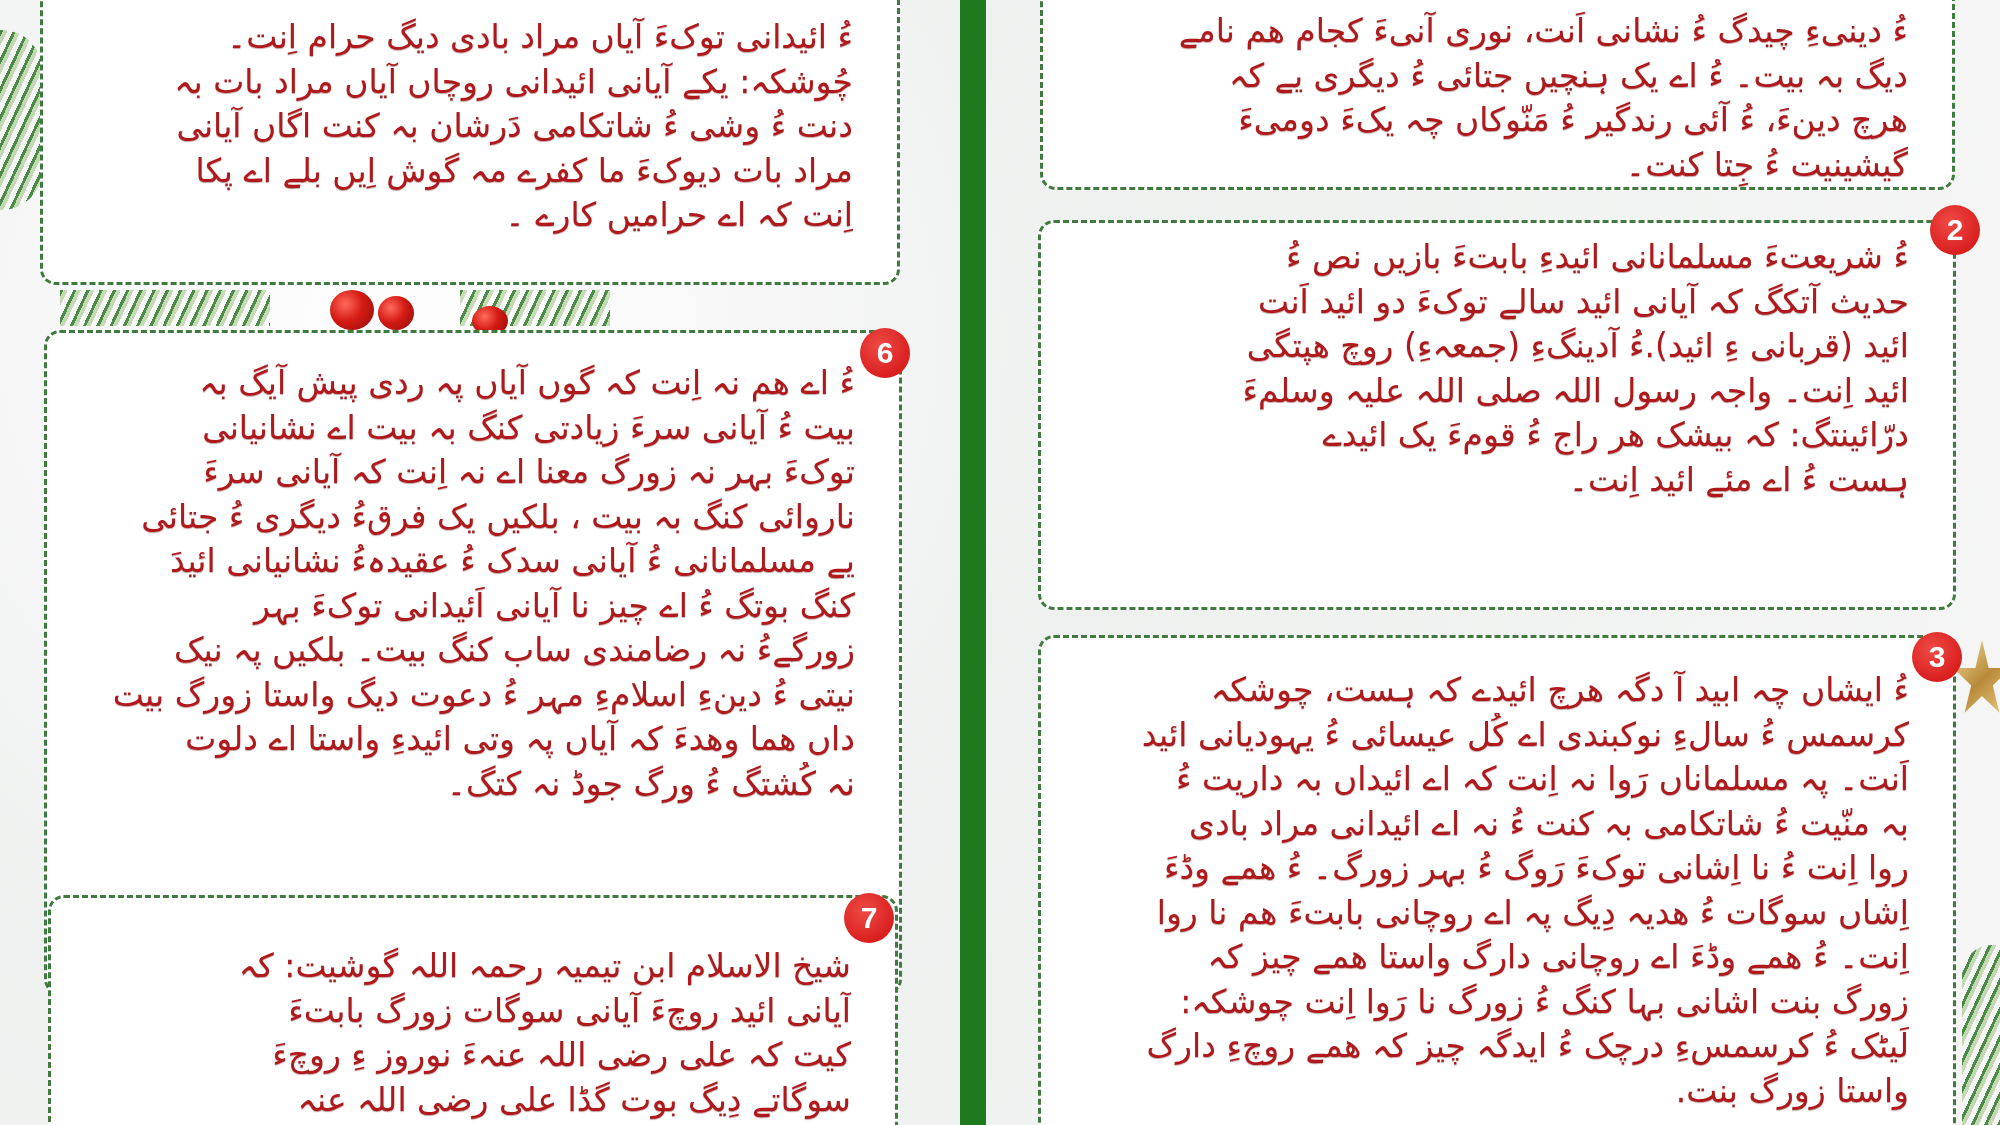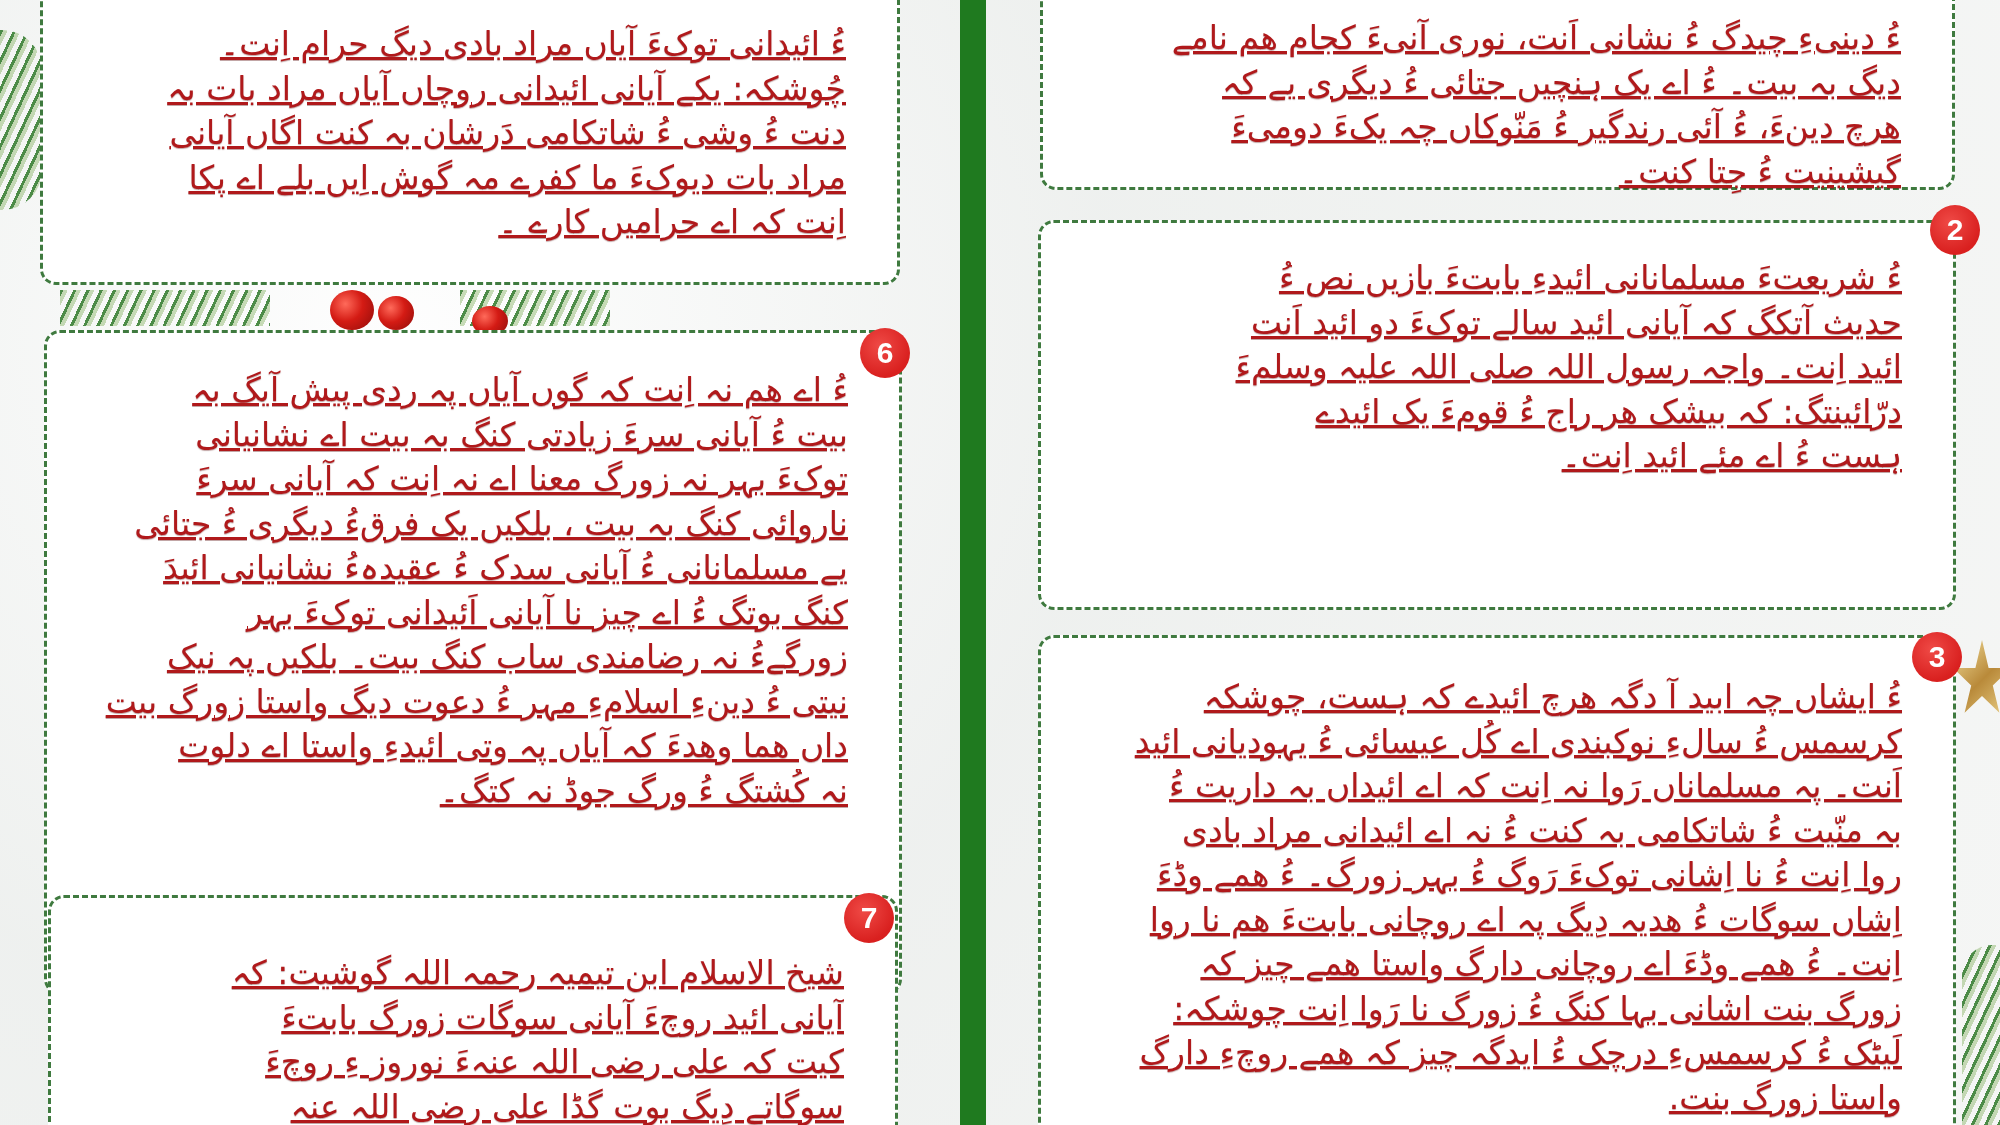--- a/index.html
+++ b/index.html
@@ -57,42 +57,41 @@
     box-sizing: border-box;
     direction: rtl;
     text-align: right;
     color: #b0191b;
     font-family: "DejaVu Sans", sans-serif;
     font-size: 33px;
     line-height: 44.5px;
     padding: 0 36px 0 28px;
   }
   .box p {
-    margin: 15px;
+    margin: 8px;
     text-shadow: 0 1px 1px rgba(80,0,0,0.35);
-    text-decoration: underline;
   }
   .box .line { display: block; white-space: nowrap; overflow: hidden; }
   .badge {
     position: absolute;
     width: 50px; height: 50px;
     border-radius: 50%;
     background: radial-gradient(circle at 40% 35%, #ef4a46 0, #d9201f 70%);
     color: #ffffff;
     font-family: "Liberation Sans", sans-serif;
     font-weight: bold;
     font-size: 30px;
     line-height: 50px;
     text-align: center;
     direction: ltr;
   }
   
   #box-5 { left: 40px;  top: -40px; width: 860px; height: 325px; padding-top: 44px; }
   #box-1 { left: 1040px; top: -40px; width: 915px; height: 230px; padding-top: 38px; }
-  #box-2 { left: 1038px; top: 220px; width: 918px; height: 390px; padding-top: 18px; }
+  #box-2 { left: 1038px; top: 220px; width: 918px; height: 390px; padding-top: 4px; }
   #box-6 { left: 44px;  top: 330px; width: 858px; height: 665px; padding-top: 20px; }
   #box-3 { left: 1038px; top: 635px; width: 918px; height: 520px; padding-top: 22px; }
   #box-7 { left: 48px;  top: 895px; width: 850px; height: 260px; padding-top: 38px; }
   #badge-2 { left: 1930px; top: 205px; }
   #badge-3 { left: 1912px; top: 632px; }
   #badge-6 { left: 860px; top: 328px; }
   #badge-7 { left: 844px; top: 893px; }
 </style>
 </head>
 <body>
@@ -152,20 +151,21 @@
       <span class="line">دیگ بہ بیت۔ ءُ اے یک ہنچیں جتائی ءُ دیگری یے کہ</span>
       <span class="line">ھرچ دینءَ، ءُ آئی رندگیر ءُ مَنّوکاں  چہ یکءَ دومیءَ</span>
       <span class="line">گیشینیت ءُ جِتا کنت۔</span>
     </p>
   </section>
 
   <section class="box" id="box-2">
     <p>
       <span class="line">ءُ شریعتءَ مسلمانانی ائیدءِ بابتءَ بازیں نص ءُ</span>
       <span class="line">حدیث آتکگ کہ آیانی ائید سالے توکءَ دو ائید اَنت</span>
+      <span class="line">ائید (قربانی ءِ ائید).ءُ آدینگءِ (جمعہءِ) روچ ھپتگی</span>
       <span class="line">ائید اِنت۔  واجہ رسول اللہ صلی اللہ علیہ وسلمءَ</span>
       <span class="line">درّائینتگ: کہ بیشک ھر راج ءُ قومءَ یک ائیدے</span>
       <span class="line">ہست ءُ اے مئے ائید اِنت۔</span>
     </p>
   </section>
   <div class="badge" id="badge-2">2</div>
 
   <section class="box" id="box-3">
     <p>
       <span class="line">ءُ ایشاں چہ ابید آ دگہ ھرچ ائیدے کہ ہست، چوشکہ</span>

